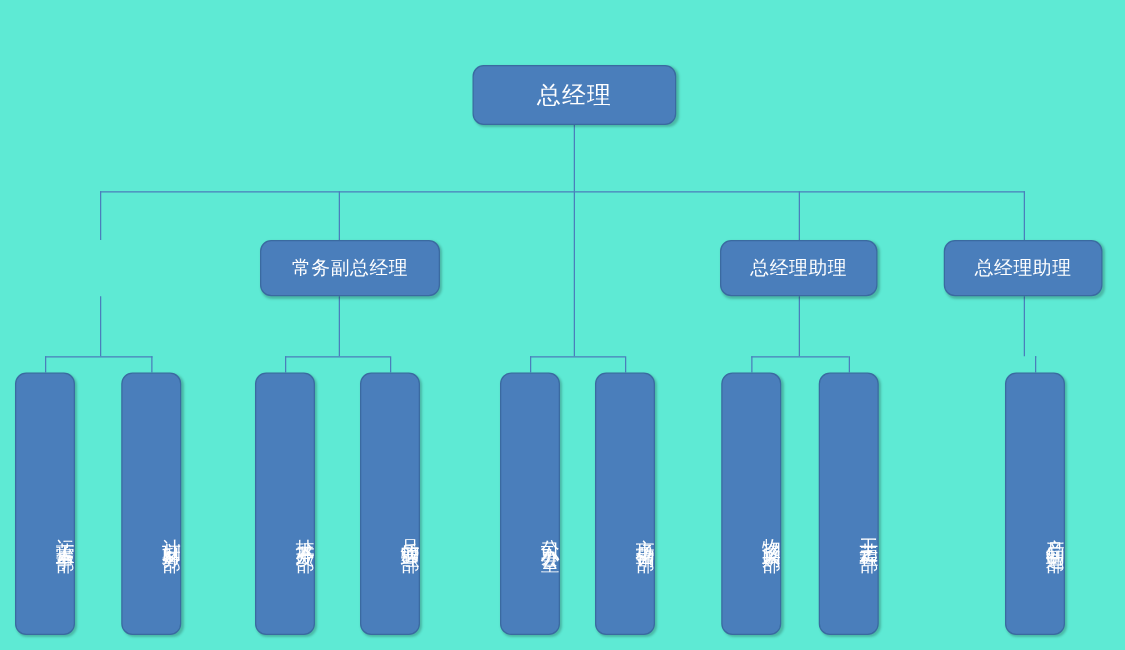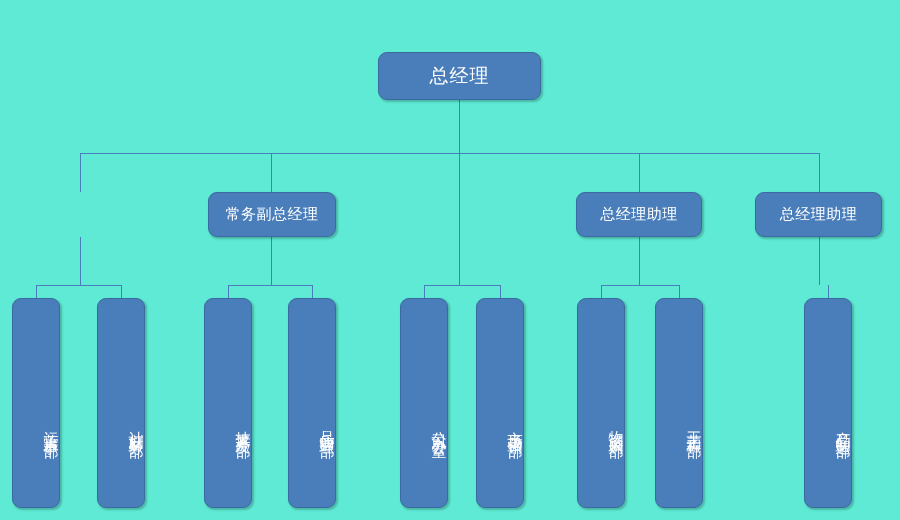--- a/index.html
+++ b/index.html
@@ -102,21 +102,21 @@
   <div class="line v" style="left:679px; top:285px; height:13px;"></div>
 
   <div class="line v" style="left:819px; top:237px; height:48px;"></div>
   <div class="line h" style="left:828px; top:285px; width:1px;"></div>
   <div class="line v" style="left:828px; top:285px; height:13px;"></div>
 
   <div class="node node-root" style="left:378px; top:52px; width:163px; height:48px;">
     <span>总经理</span>
   </div>
 
-  <div class="node node-l2" style="left:208px; top:192px; width:128px; height:45px;">
+  <div class="node node-l2" style="left:208px; top:192px; width:144px; height:45px;">
     <span>常务副总经理</span>
   </div>
   <div class="node node-l2" style="left:576px; top:192px; width:126px; height:45px;">
     <span>总经理助理</span>
   </div>
   <div class="node node-l2" style="left:755px; top:192px; width:127px; height:45px;">
     <span>总经理助理</span>
   </div>
 
   <div class="node node-leaf" style="left:12px; top:298px; width:48px; height:210px;">

